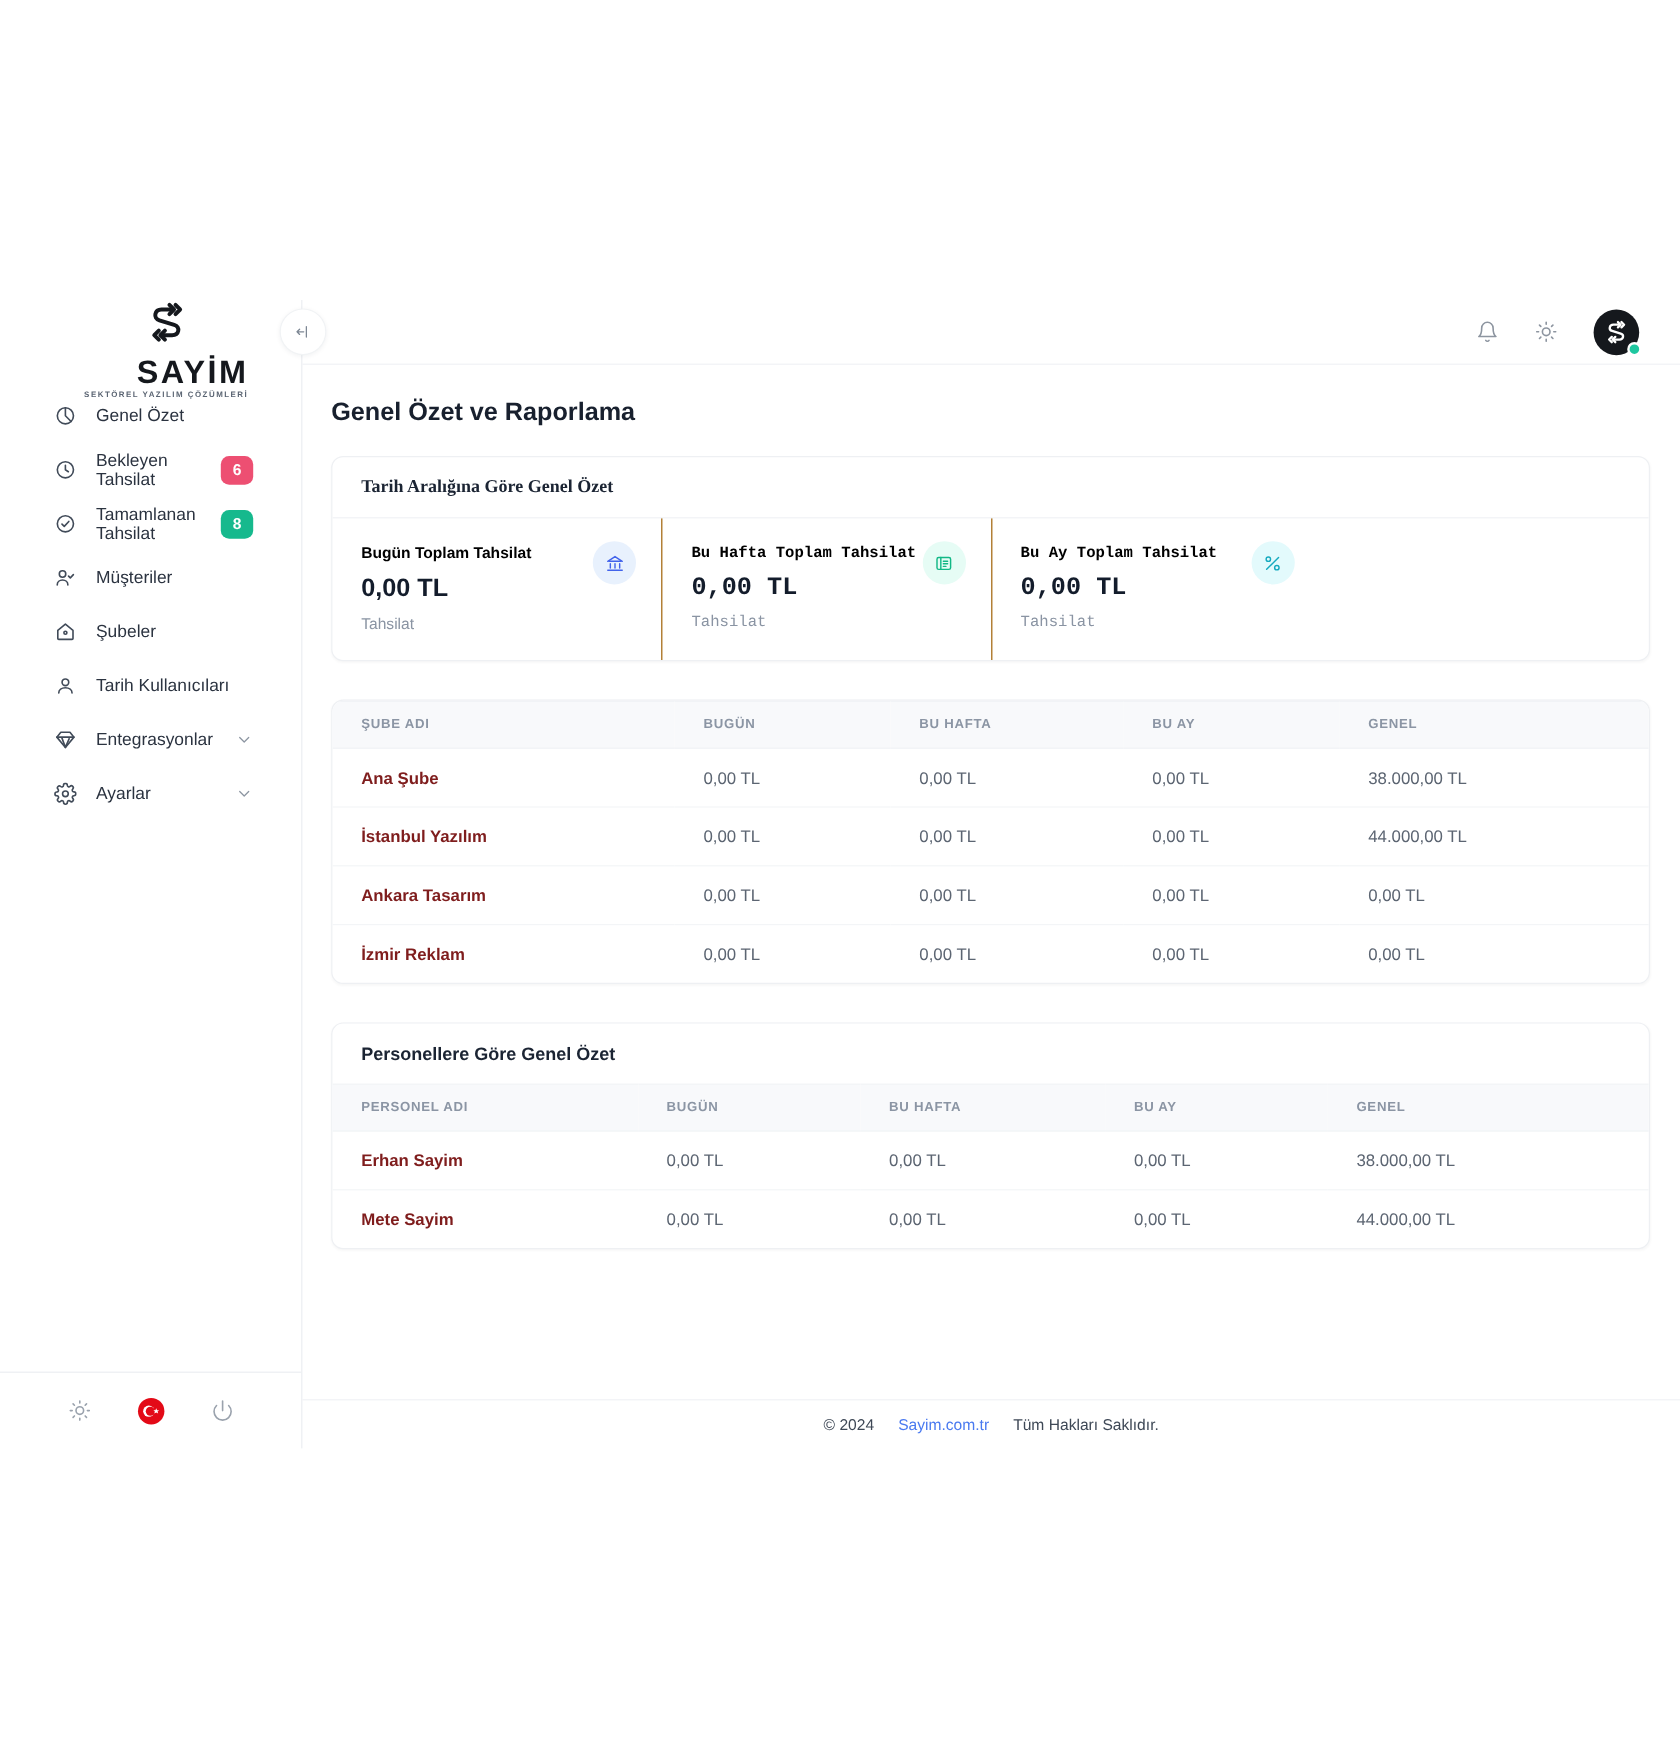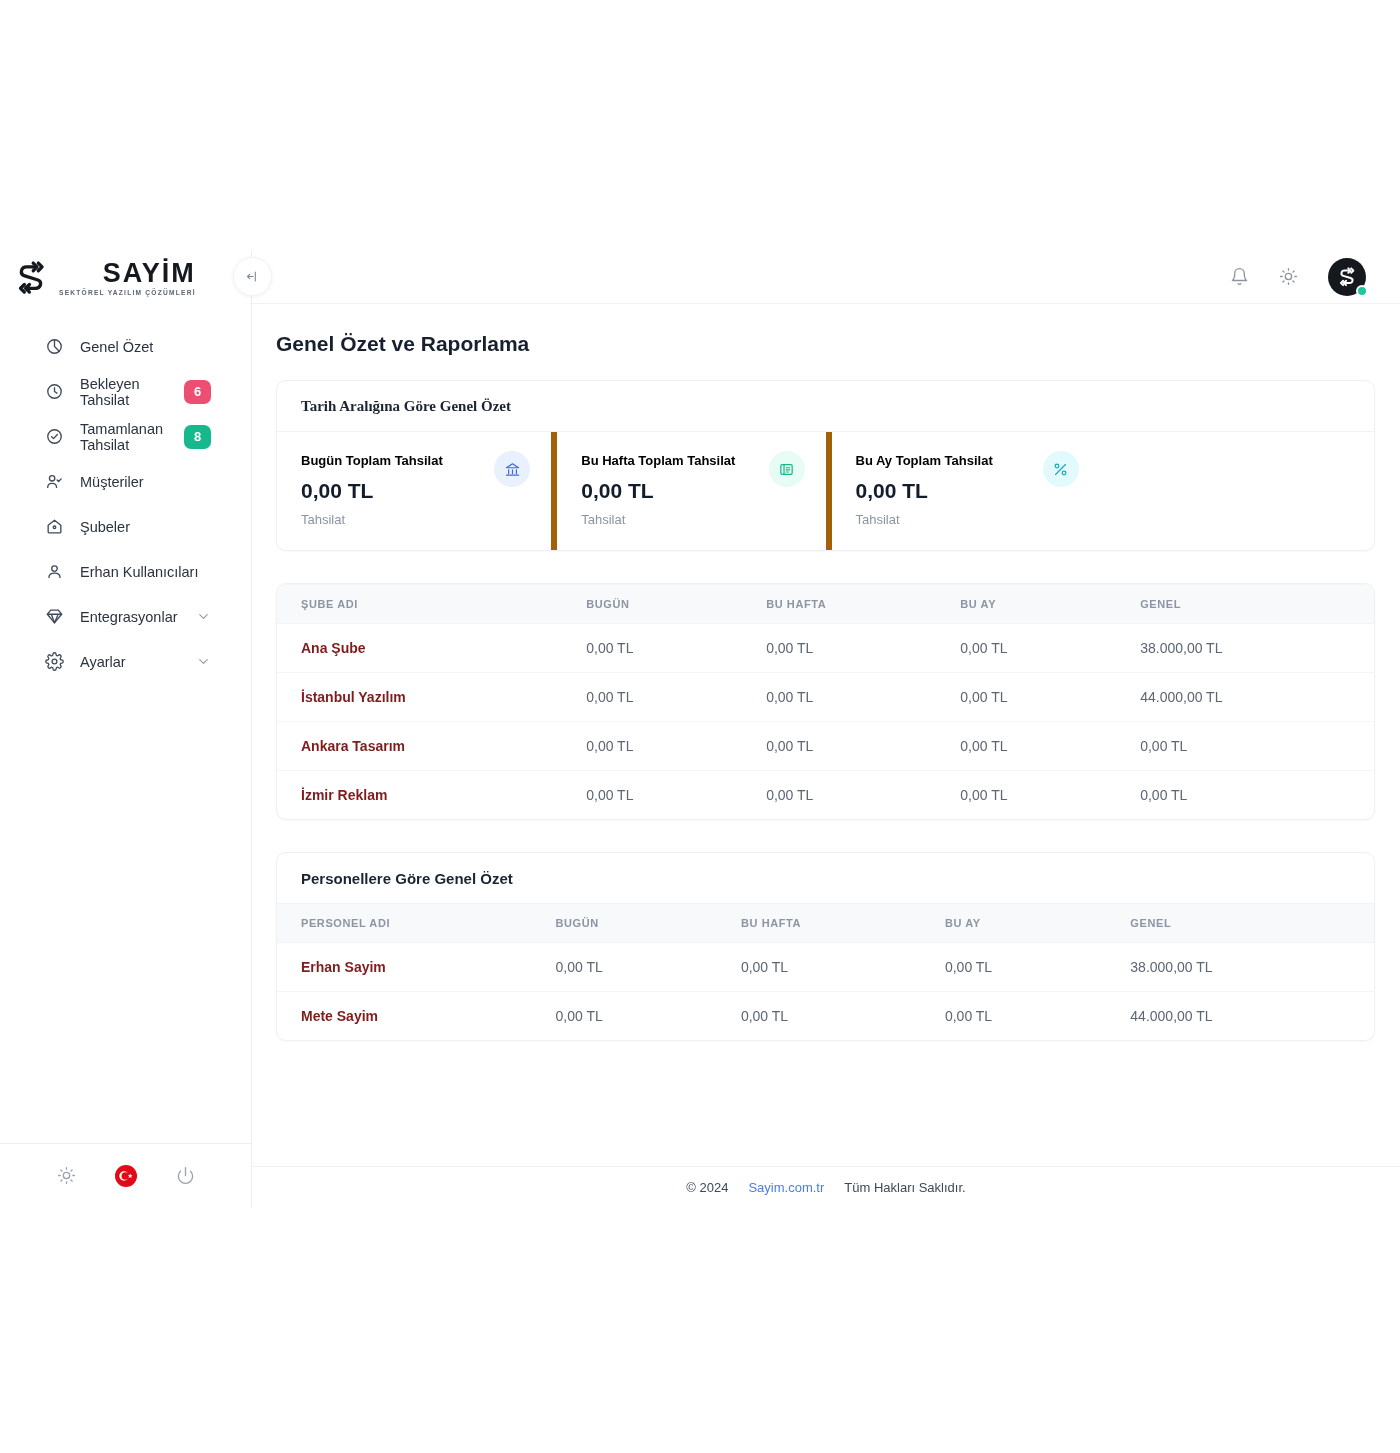--- a/index.html
+++ b/index.html
@@ -5,21 +5,21 @@
   * { margin:0; padding:0; box-sizing:border-box; }
   html,body { width:1400px; height:1453px; background:#ffffff;
     font-family:"Liberation Sans", sans-serif; color:#1c2534; }
 
   .app { position:absolute; top:250px; left:0; width:1400px; height:957px;
     display:flex; background:#fff; }
 
   
   .sidebar { width:252px; min-width:252px; border-right:1px solid #eceef2;
     display:flex; flex-direction:column; }
-  .logo-row { height:56px; display:flex; align-items:center; padding-left:12px; gap:9px; }
+  .logo-row { height:56px; display:flex; align-items:center; padding-left:26px; gap:9px;flex-direction:column; }
   .logo-mark { width:38px; height:38px; color:#15181d; flex:none; }
   .logo-textwrap { display:flex; flex-direction:column; align-items:flex-end; }
   .logo-name { font-size:27px; font-weight:700; letter-spacing:2px; color:#15181d; line-height:1; }
   .logo-tagline { font-size:6.6px; letter-spacing:1.25px; color:#5a6472; font-weight:700; margin-top:2px; }
 
   .nav { flex:1; padding:18px 30px 0; }
   .nav-item { height:45px; display:flex; align-items:center; padding:0 10px 0 15px;
     border-radius:8px; cursor:pointer; }
   .nav-ico { width:19px; height:19px; color:#414b59; flex:none; margin-right:16px; }
   .nav-label { font-size:14.5px; color:#2b3340; }
@@ -56,21 +56,21 @@
   .page-title { font-size:21px; font-weight:700; color:#18202e; margin:2px 0 24px; }
 
   .card { background:#fff; border:1px solid #eef0f3; border-radius:10px;
     box-shadow:0 1px 2px rgba(16,24,40,.03); overflow:hidden; }
   .card + .card { margin-top:32px; }
   .card-header { padding:17px 24px 16px; font-size:15px; font-weight:700; color:#1b2433; }
   .summary-card .card-header { border-bottom:1px solid #f0f2f5;font-family:Liberation Serif, serif; }
 
   .stats { display:grid; grid-template-columns:repeat(4,1fr); }
   .stat { padding:21px 24px 23px; position:relative; }
-  .stat + .stat { border-left:6px solid #a16207; }
+  .stat + .stat { border-left:1px solid #a16207;font-family:Liberation Mono, monospace; }
   .stat-label { font-size:13px; color:#000000; font-weight:600; }
   .stat-value { font-size:21px; font-weight:700; color:#131c2b; margin:11px 0 9px; }
   .stat-sub { font-size:13px; color:#8a94a3; }
   .stat-ico { position:absolute; top:19px; right:21px; width:36px; height:36px;
     border-radius:50%; display:flex; align-items:center; justify-content:center; }
   .stat-ico svg { width:17px; height:17px; }
   .ico-blue { background:#e8f1fd; color:#4263eb; }
   .ico-teal { background:#e6fcf5; color:#12b886; }
   .ico-cyan { background:#e3fafc; color:#15aabf; }
   .ico-pink { background:#fdeef3; color:#e64980; }
@@ -226,21 +226,21 @@
       <div class="nav-item">
         <svg class="nav-ico stroke" viewBox="0 0 24 24">
             <use href="#i-store"></use>
           </svg>
         <span class="nav-label">Şubeler</span>
       </div>
       <div class="nav-item">
         <svg class="nav-ico stroke" viewBox="0 0 24 24">
             <use href="#i-user"></use>
           </svg>
-        <span class="nav-label">Erhan Kullanıcıları</span>
+        <span class="nav-label">Tarih Kullanıcıları</span>
       </div>
       <div class="nav-item">
         <svg class="nav-ico stroke" viewBox="0 0 24 24">
             <use href="#i-diamond"></use>
           </svg>
         <span class="nav-label">Entegrasyonlar</span>
         <svg class="chev stroke" viewBox="0 0 24 24">
             <use href="#i-chevdown"></use>
           </svg>
       </div>

